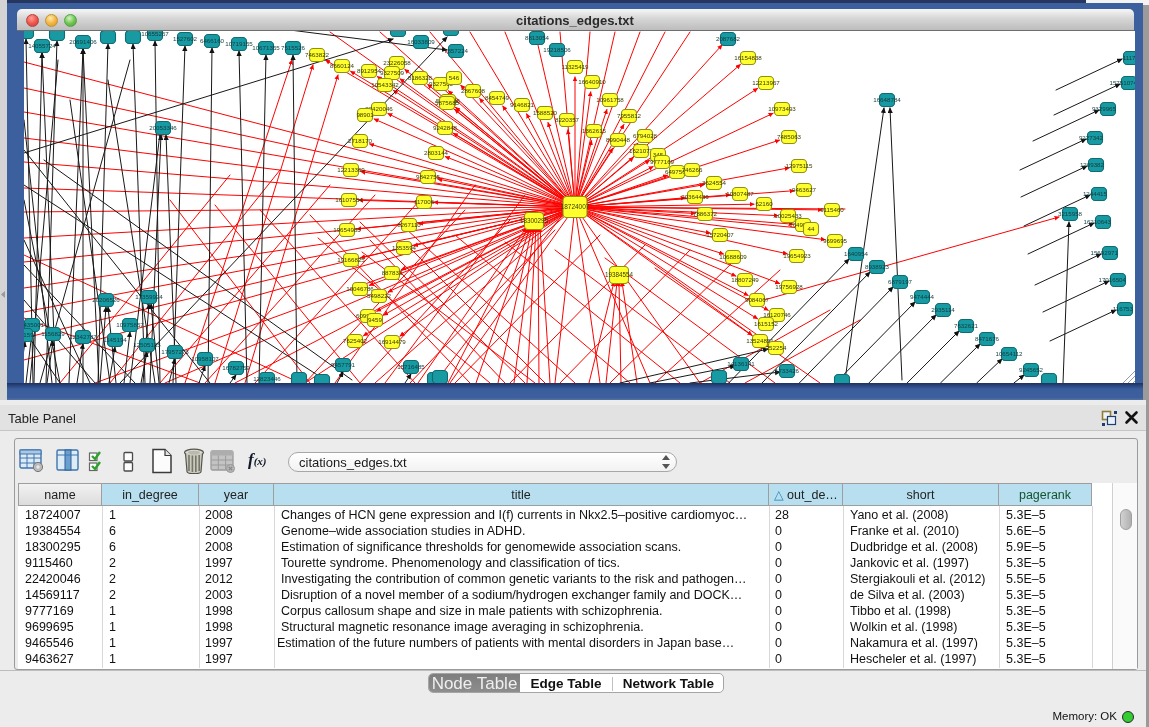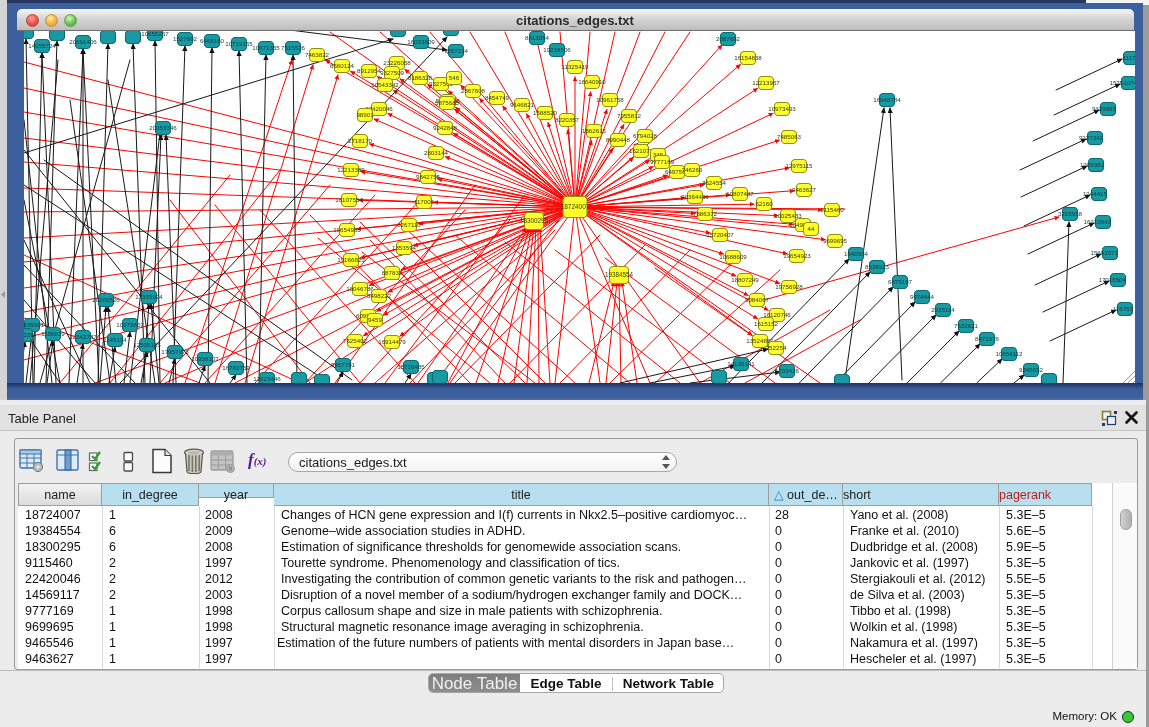--- a/index.html
+++ b/index.html
@@ -609,46 +609,46 @@
   <ellipse cx="13" cy="5.5" rx="6" ry="1.8" fill="#b9b9ac"></ellipse>
 </svg>
 <svg class="abs" style="left:210px;top:449px" width="26" height="25" viewBox="0 0 26 25">
   <rect x="1" y="2" width="22" height="19" rx="1.5" fill="#c3c3c3" stroke="#9b9b9b" stroke-width="1.3"></rect>
   <rect x="1" y="2" width="22" height="4.5" fill="#adadad"></rect>
   <path d="M1 11h22M1 16h22M8.3 6.5v14M15.6 6.5v14" stroke="#9b9b9b" stroke-width="1"></path>
   <circle cx="20.5" cy="19.5" r="4" fill="#b5b5b5" stroke="#999"></circle>
   <path d="M18.8 17.8l3.4 3.4M22.2 17.8l-3.4 3.4" stroke="#888" stroke-width="1.2"></path>
 </svg>
 <div class="abs" style="left:248px;top:450px;width:30px;font-size:17px;font-style:italic;
-  font-weight:700;color:#4c1d95;font-family:'Liberation Serif',serif">f<span style="font-size:11px">(x)</span></div>
+  font-weight:700;color:#0f172a;font-family:'Liberation Serif',serif">f<span style="font-size:11px">(x)</span></div>
 
 <div class="abs" style="left:288px;top:452px;width:389px;height:20px;background:linear-gradient(#fff,#f2f2f2);
   border:1px solid #a7a7a7;border-radius:10px"></div>
 <div class="abs" style="left:299px;top:455px;font-size:13px;color:#1a1a1a">citations_edges.txt</div>
 <svg class="abs" style="left:660px;top:454px" width="12" height="16" viewBox="0 0 12 16">
  <path d="M6 1L10 6H2z" fill="#555"></path>
     <path d="M6 15L2 10h8z" fill="#555"></path>
 </svg>
 
 <div class="abs" style="left:18px;top:483px;width:1094px;height:186px;background:#fff"></div>
 <div class="abs" style="left:18px;top:483px;width:84px;height:23px;background:linear-gradient(#f2f2f2,#dcdcdc);border:1px solid #9e9e9e;
   font-size:12.5px;color:#222;text-align:center;line-height:22px">name</div>
 <div class="abs" style="left:102px;top:483px;width:97px;height:23px;background:#b8dff0;border:1px solid #9e9e9e;border-left:none;
   font-size:12.5px;color:#222;text-align:center;line-height:22px">in_degree</div>
-<div class="abs" style="left:199px;top:483px;width:75px;height:15px;background:#b8dff0;border:1px solid #9e9e9e;border-left:none;
+<div class="abs" style="left:199px;top:483px;width:75px;height:23px;background:#b8dff0;border:1px solid #9e9e9e;border-left:none;
   font-size:12.5px;color:#222;text-align:center;line-height:22px">year</div>
 <div class="abs" style="left:274px;top:483px;width:495px;height:23px;background:#b8dff0;border:1px solid #9e9e9e;border-left:none;
   font-size:12.5px;color:#222;text-align:center;line-height:22px">title</div>
 <div class="abs" style="left:769px;top:483px;width:74px;height:23px;background:#b8dff0;border:1px solid #9e9e9e;border-left:none;
   font-size:12.5px;color:#222;line-height:22px;padding-left:5px;white-space:nowrap;overflow:hidden">
   <span style="color:#2a7fae">△</span> out_de…</div>
 <div class="abs" style="left:843px;top:483px;width:156px;height:23px;background:#b8dff0;border:1px solid #9e9e9e;border-left:none;
-  font-size:12.5px;color:#222;text-align:left;line-height:22px">short</div>
+  font-size:12.5px;color:#222;text-align:center;line-height:22px">short</div>
 <div class="abs" style="left:999px;top:483px;width:93px;height:23px;background:#b8dff0;border:1px solid #9e9e9e;border-left:none;
-  font-size:12.5px;color:#b91c1c;line-height:22px">pagerank</div>
+  font-size:12.5px;color:#14532d;text-align:center;line-height:22px">pagerank</div>
 
 <div class="abs" style="left:102px;top:506px;width:1px;height:162px;background:#d8d8d8"></div>
 <div class="abs" style="left:199px;top:506px;width:1px;height:162px;background:#d8d8d8"></div>
 <div class="abs" style="left:274px;top:506px;width:1px;height:162px;background:#d8d8d8"></div>
 <div class="abs" style="left:769px;top:506px;width:1px;height:162px;background:#d8d8d8"></div>
 <div class="abs" style="left:843px;top:506px;width:1px;height:162px;background:#d8d8d8"></div>
 <div class="abs" style="left:999px;top:506px;width:1px;height:162px;background:#d8d8d8"></div>
 <div class="abs" style="left:1092px;top:506px;width:1px;height:162px;background:#d8d8d8"></div>
 <div class="trow" style="top:507px">
     <span style="left:7px">18724007</span>

